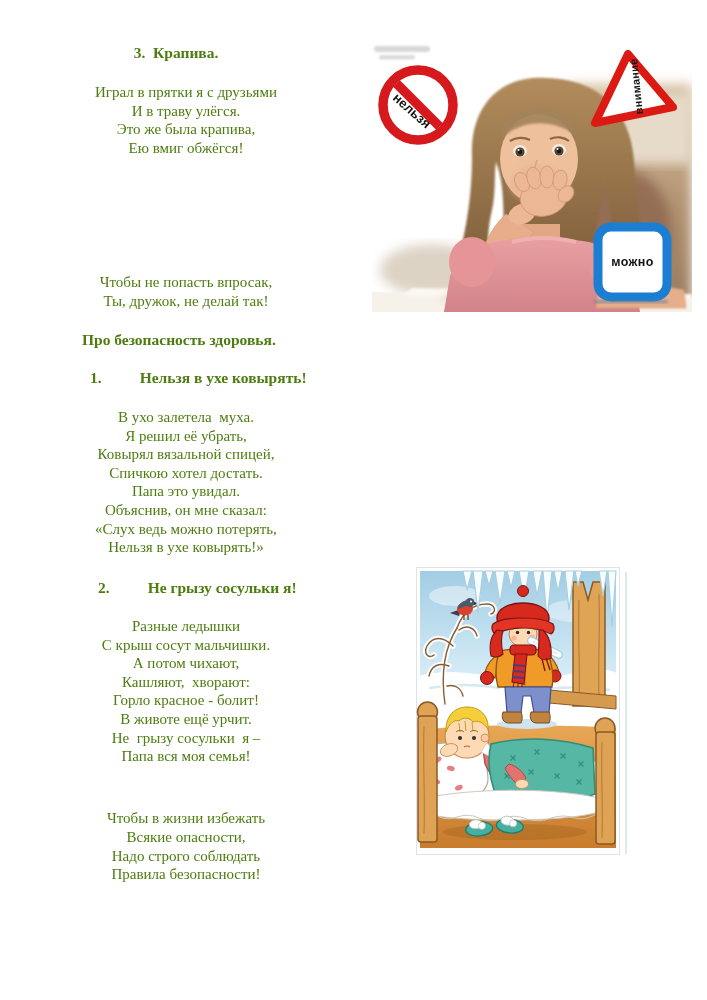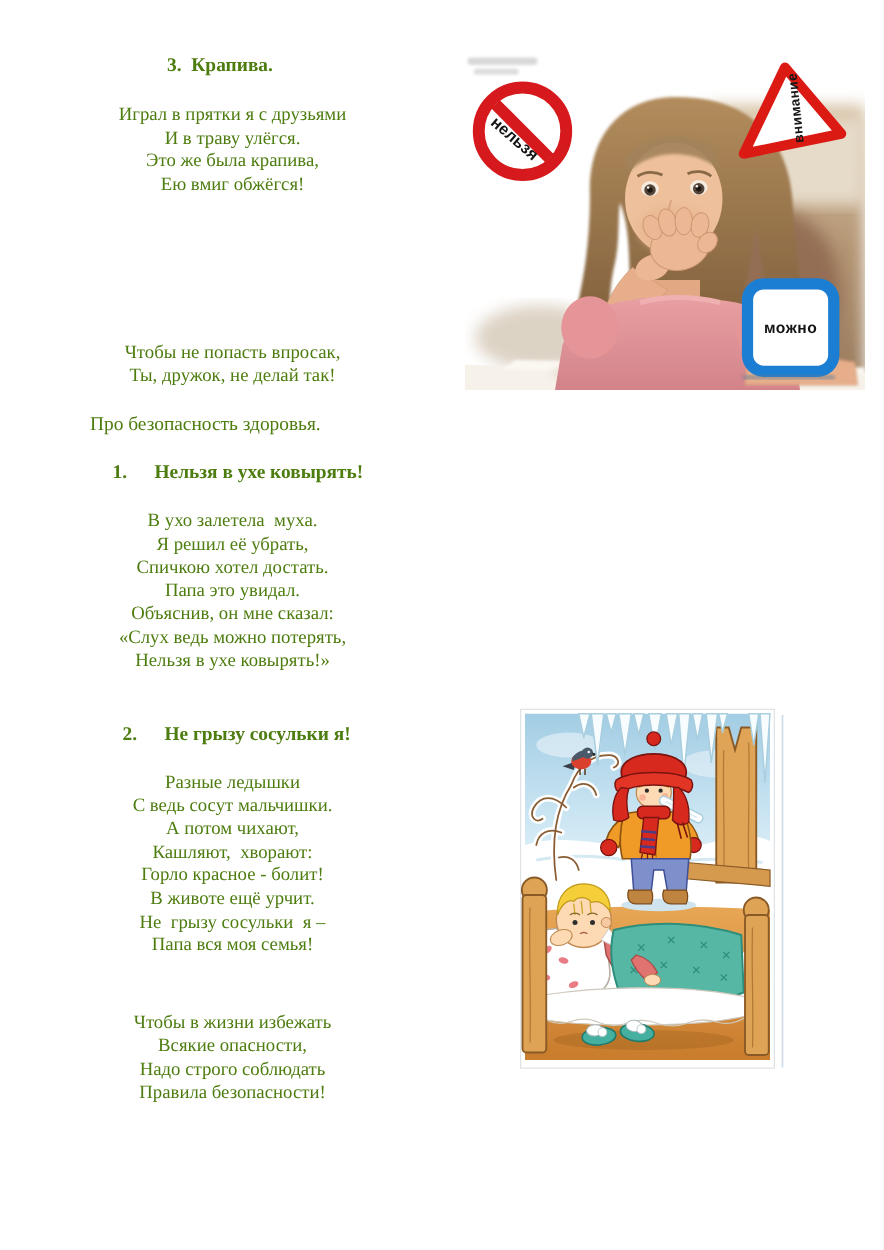--- a/index.html
+++ b/index.html
@@ -12,28 +12,28 @@
     position:absolute;left:60px;top:44px;width:232px;text-align:center;
     font-weight:bold;font-size:15.5px;white-space:pre-wrap;
   }
   .poem{
     position:absolute;left:60px;width:252px;text-align:center;
     font-size:15px;line-height:18.6px;
   }
   .poem .line{white-space:pre-wrap;}
   .closing{line-height:18.8px;}
   .section-heading{
-    position:absolute;left:72px;top:331px;
-    font-weight:normal;font-size:15.5px;white-space:pre-wrap;text-align:center;
+    position:absolute;left:82px;top:331px;
+    font-weight:bold;font-size:15.5px;white-space:pre-wrap;text-align:center;
   }
   .item-heading{
     position:absolute;display:flex;font-weight:bold;font-size:15.5px;
   }
   .item-heading .num{flex:0 0 auto;}
-  .item-heading .ititle{margin-left:22px;white-space:pre-wrap;}
+  .item-heading .ititle{margin-left:38px;white-space:pre-wrap;}
   .photo-svg{position:absolute;left:372px;top:42px;}
   .illu-svg{position:absolute;left:415px;top:566px;}
 </style>
 </head>
 <body>
 
 <div class="page">
 
   <div class="doc-title">3.  Крапива.</div>
 
@@ -53,35 +53,36 @@
   <div class="section-heading">Про безопасность здоровья.</div>
 
   <div class="item-heading" style="left:90px;top:369px">
     <span class="num">1.</span>
     <span class="ititle">Нельзя в ухе ковырять!</span>
   </div>
 
   <div class="poem" style="top:408px">
     <div class="line">В ухо залетела  муха.</div>
     <div class="line">Я решил её убрать,</div>
+    <div class="line">Ковырял вязальной спицей,</div>
     <div class="line">Спичкою хотел достать.</div>
     <div class="line">Папа это увидал.</div>
     <div class="line">Объяснив, он мне сказал:</div>
     <div class="line">«Слух ведь можно потерять,</div>
     <div class="line">Нельзя в ухе ковырять!»</div>
   </div>
 
   <div class="item-heading" style="left:98px;top:579px">
     <span class="num">2.</span>
     <span class="ititle">Не грызу сосульки я!</span>
   </div>
 
   <div class="poem" style="top:617px">
     <div class="line">Разные ледышки</div>
-    <div class="line">С ведь сосут мальчишки.</div>
+    <div class="line">С крыш сосут мальчишки.</div>
     <div class="line">А потом чихают,</div>
     <div class="line">Кашляют,  хворают:</div>
     <div class="line">Горло красное - болит!</div>
     <div class="line">В животе ещё урчит.</div>
     <div class="line">Не  грызу сосульки  я –</div>
     <div class="line">Папа вся моя семья!</div>
   </div>
 
   <div class="poem closing" style="top:809px">
     <div class="line">Чтобы в жизни избежать</div>

